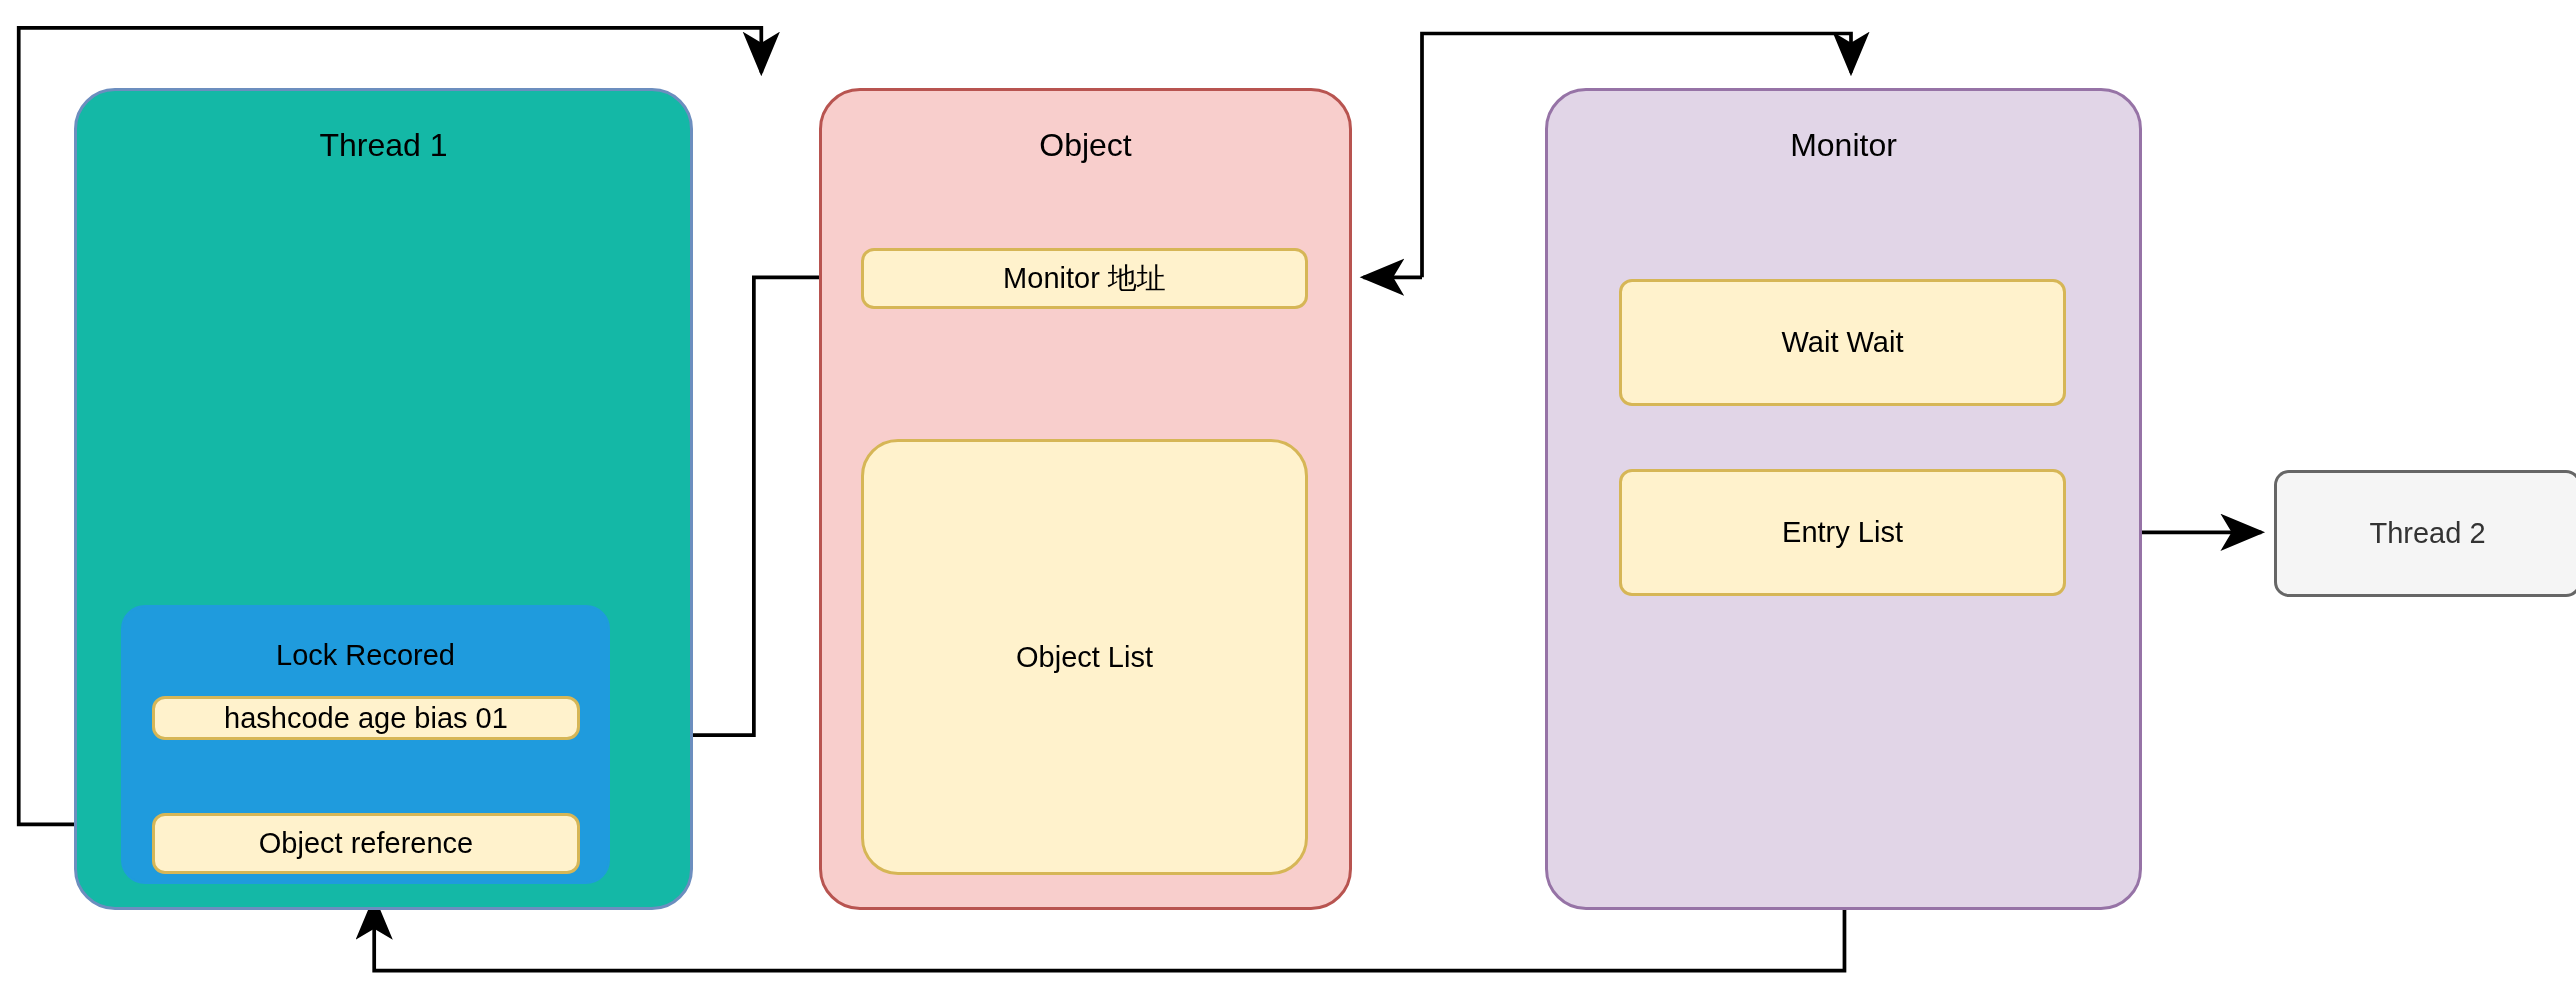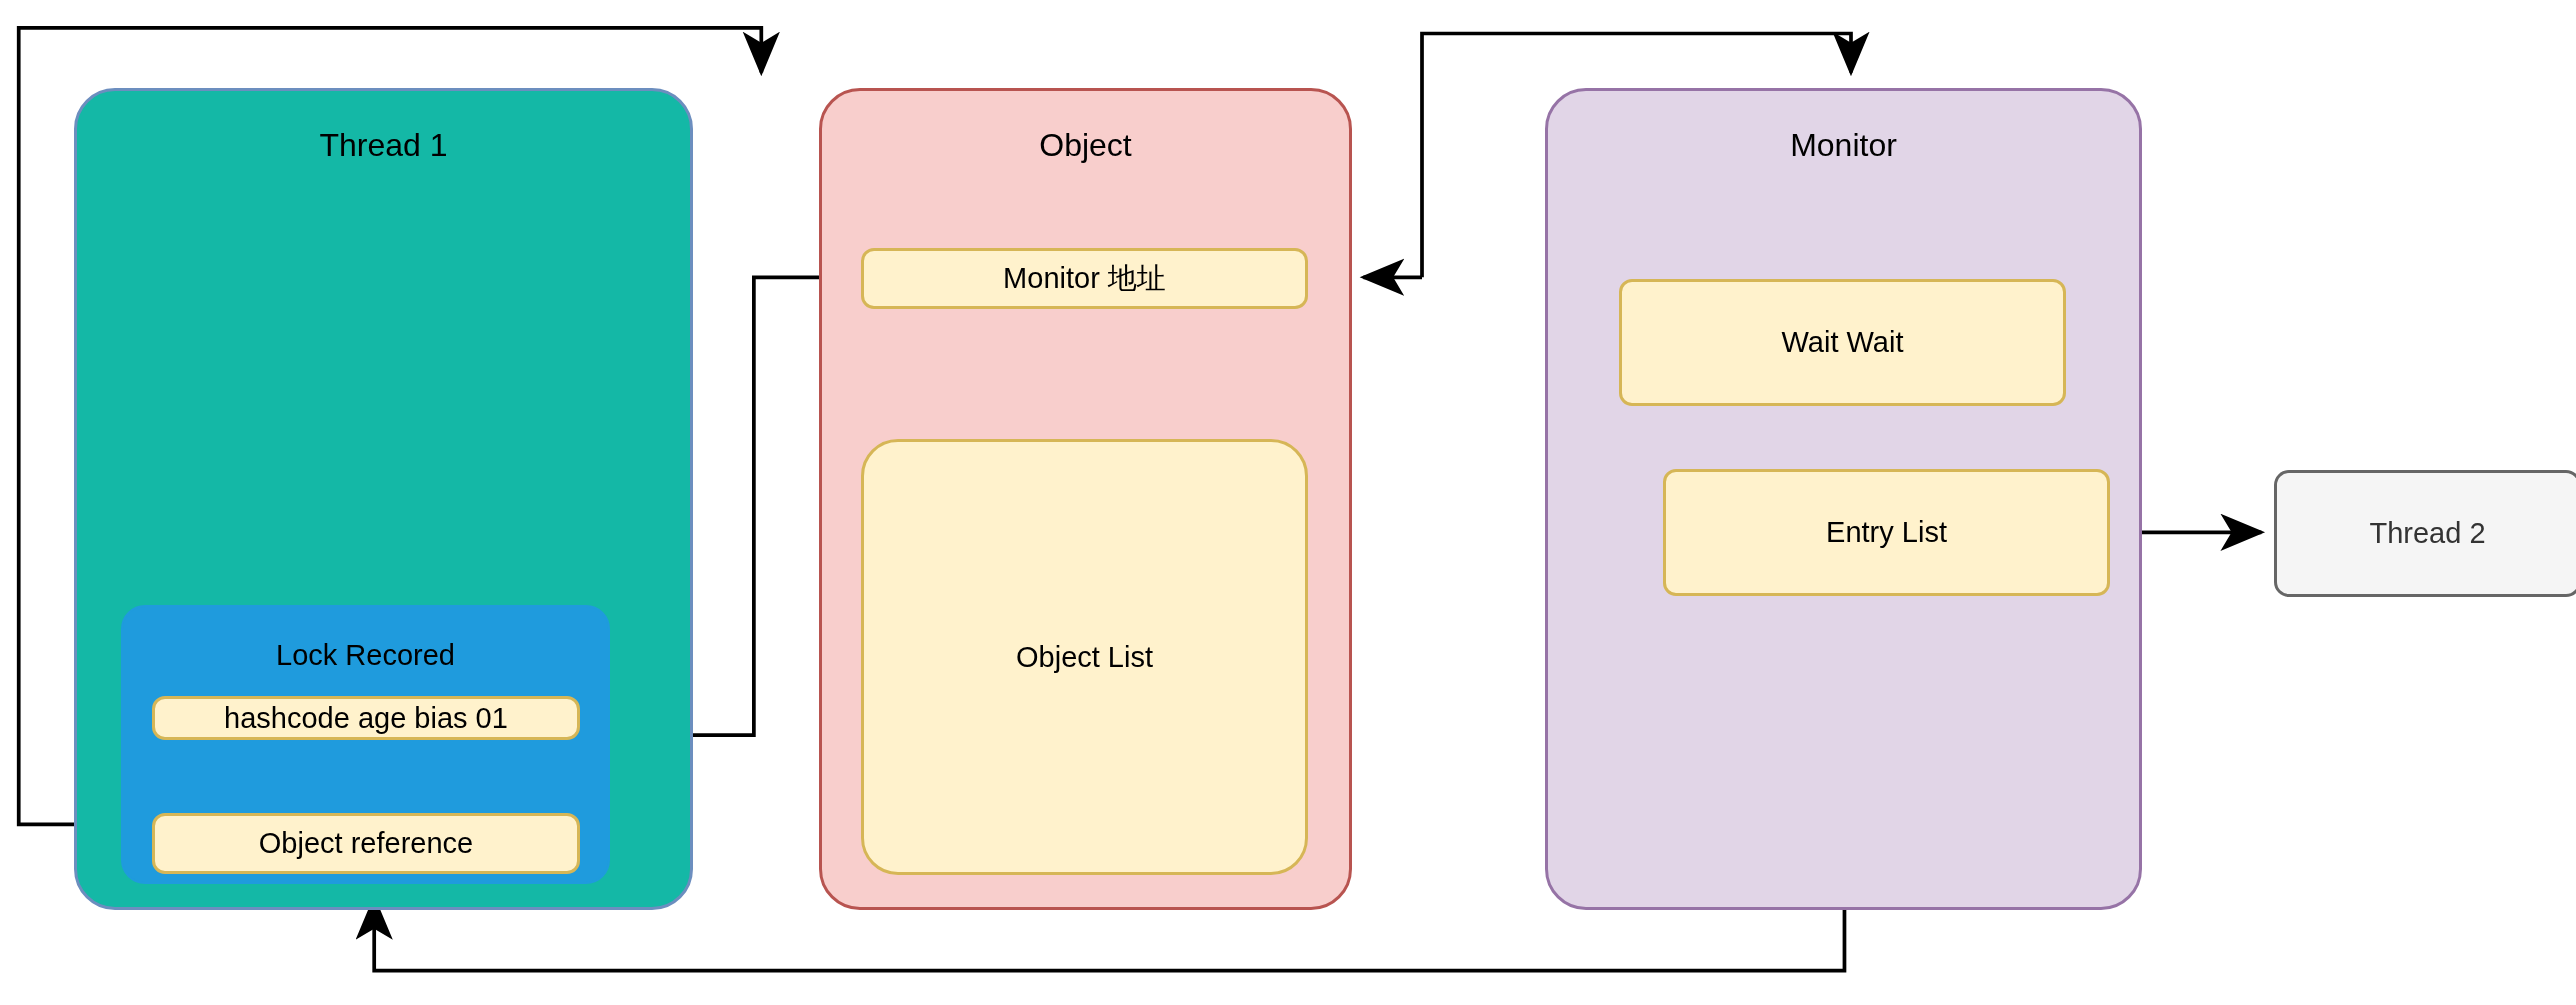--- a/index.html
+++ b/index.html
@@ -95,21 +95,21 @@
   </div>
 
   <div class="box container monitorbox" style="left:1545px;top:88px;width:597px;height:822px;">
     <div class="lbl">Monitor</div>
   </div>
 
   <div class="box yellow" style="left:1619px;top:279px;width:447px;height:127px;">
     <div class="lbl">Wait Wait</div>
   </div>
 
-  <div class="box yellow" style="left:1619px;top:469px;width:447px;height:127px;margin-left:44px;">
+  <div class="box yellow" style="left:1619px;top:469px;width:447px;height:127px;">
     <div class="lbl">Entry List</div>
   </div>
 
 
   <div class="box plain" style="left:2274px;top:470px;width:307px;height:127px;">
     <div class="lbl">Thread 2</div>
   </div>
 
 </div>
 

